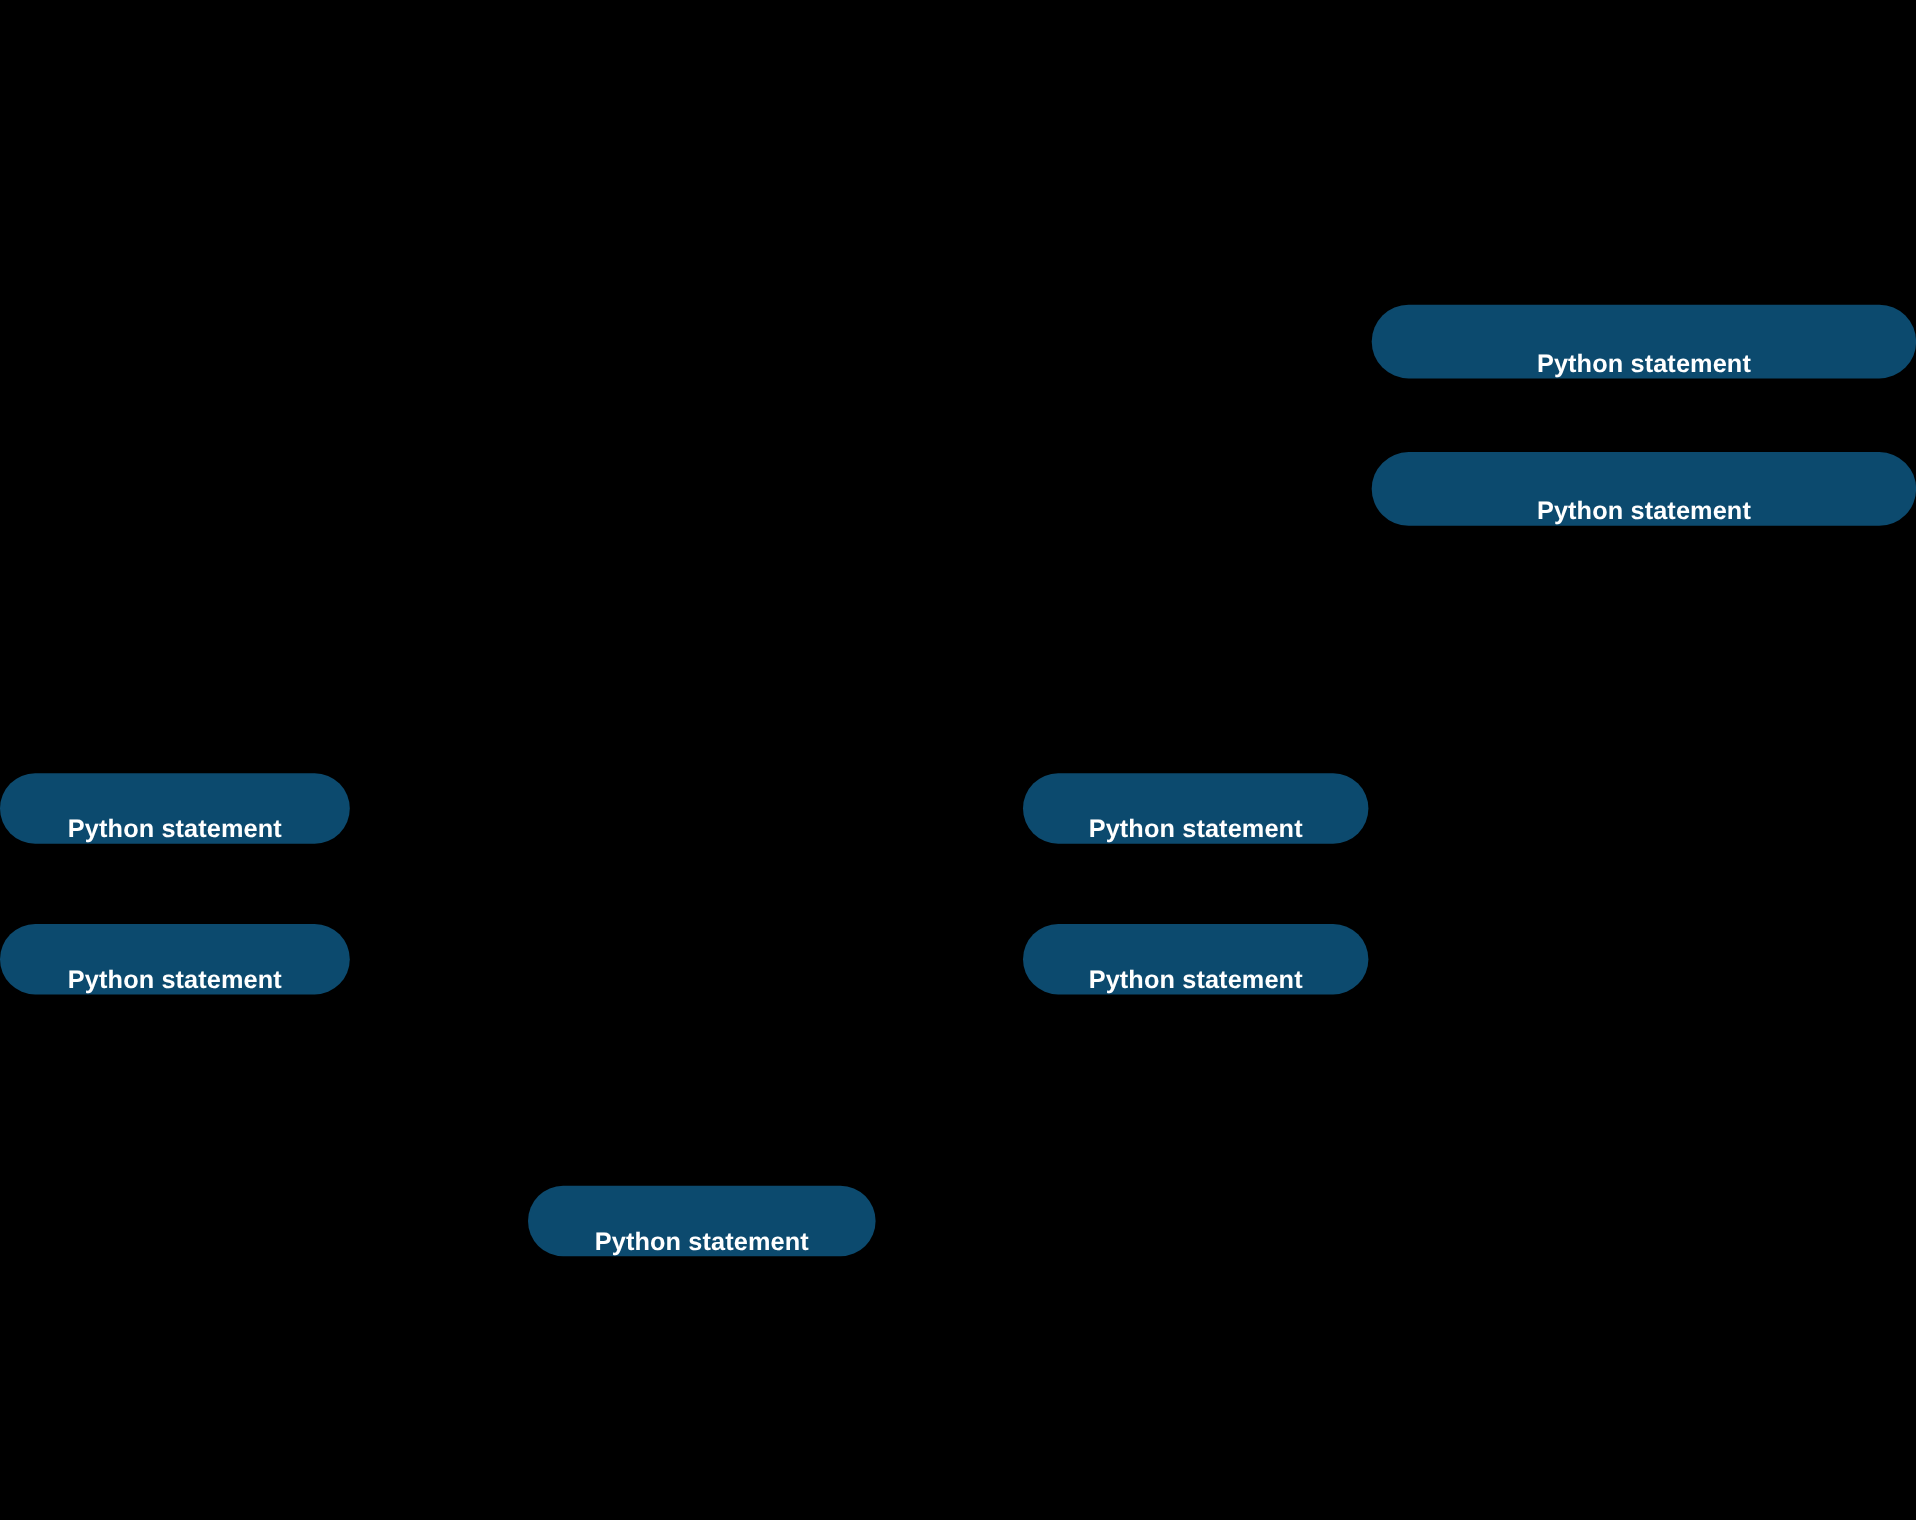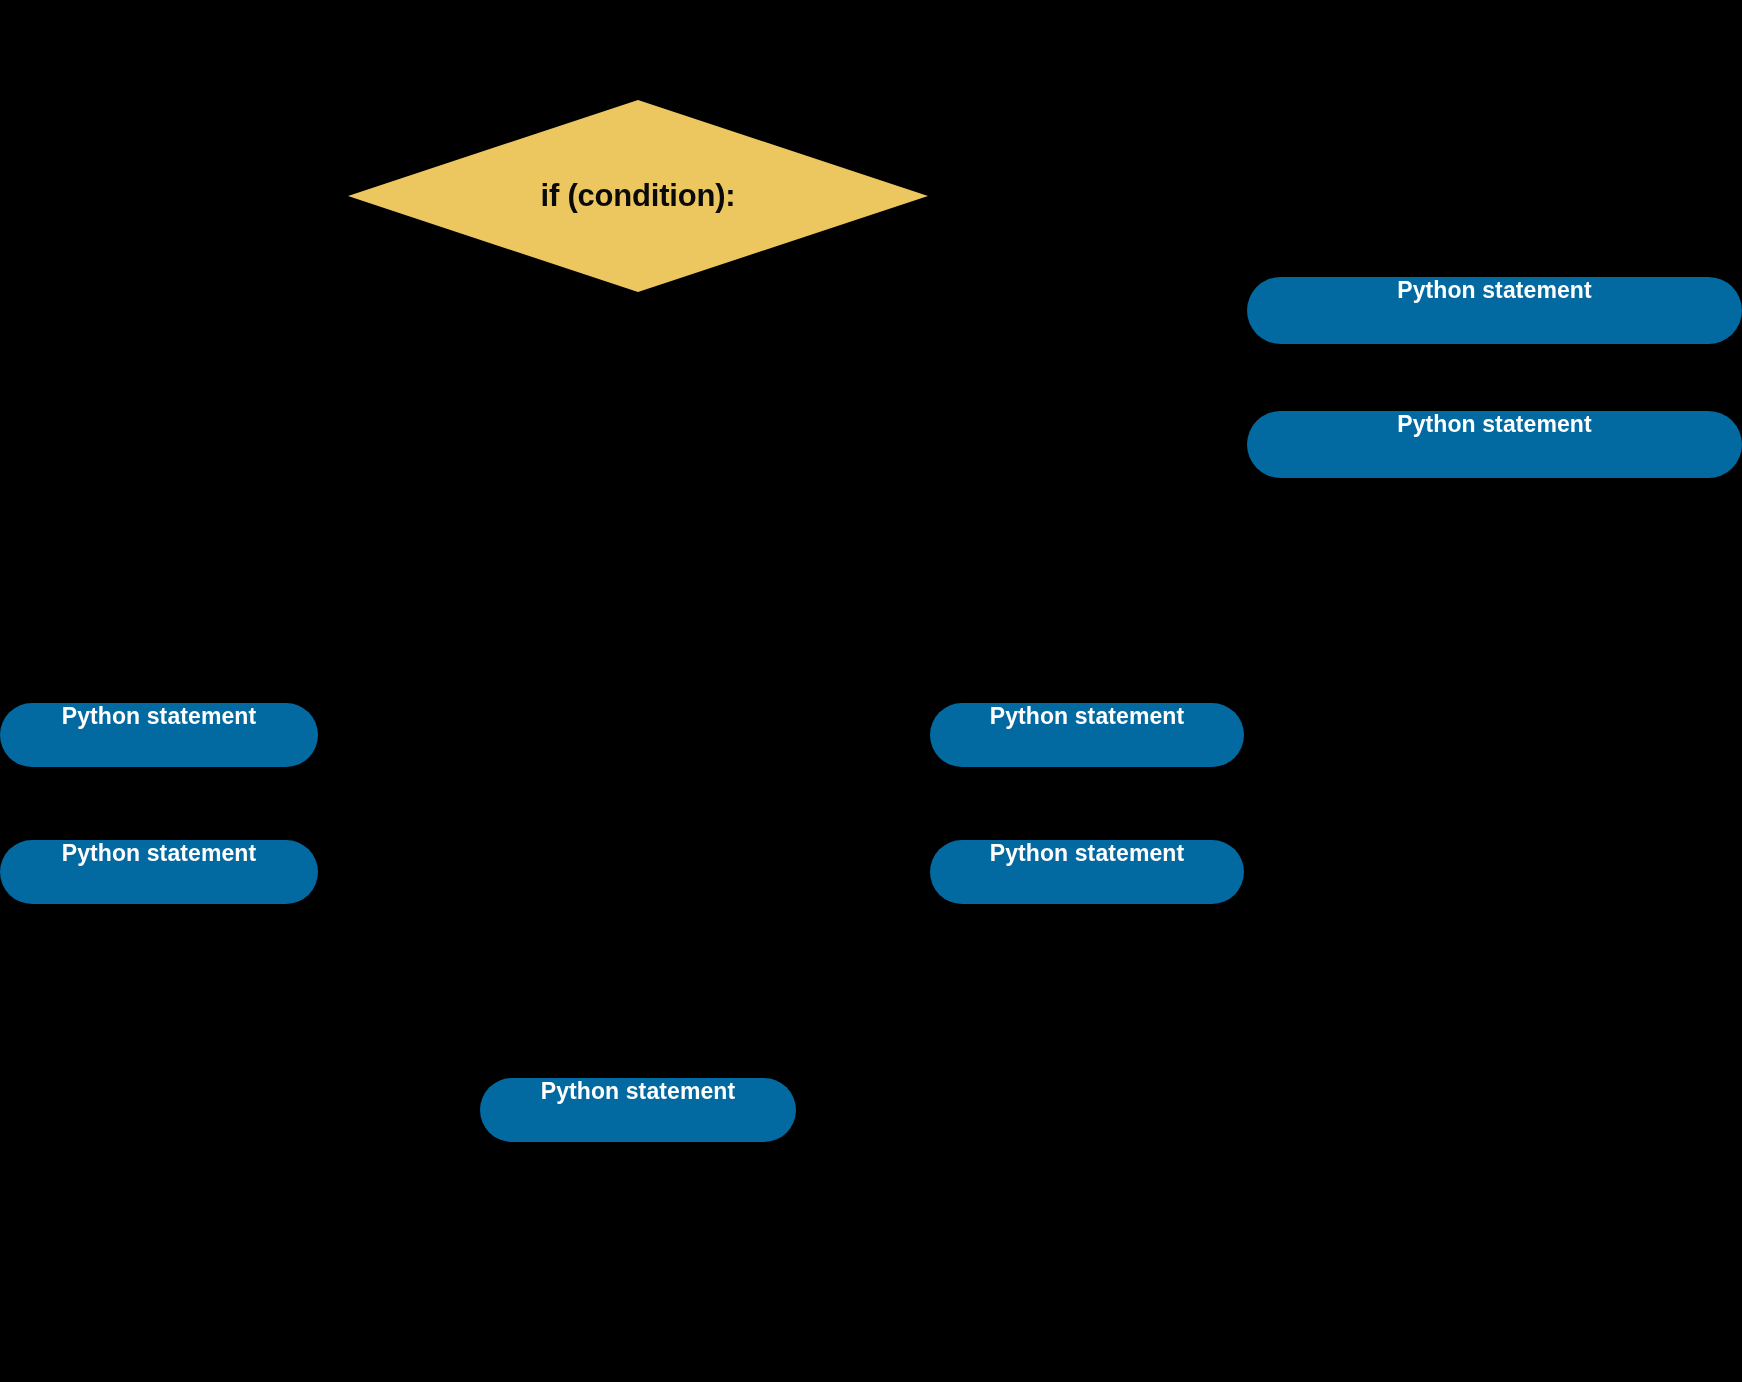--- a/index.html
+++ b/index.html
@@ -36,43 +36,39 @@
     color: #0a0a0a;
     font-weight: bold;
     font-size: 31px;
     letter-spacing: -0.2px;
     white-space: nowrap;
   }
 
   
   .pill {
     position: absolute;
-    background: #0369a1;
+    background: #0c4a6e;
     border-radius: 999px;
     display: flex;
-    align-items: flex-start;
+    align-items: flex-end;
     justify-content: center;
   }
   .pill .label {
     color: #ffffff;
     font-weight: bold;
     font-size: 23px;
     white-space: nowrap;
     letter-spacing: 0.1px;
   }
 </style>
 </head>
 <body>
 
 <div id="canvas">
 
-  <div class="diamond" style="left:348px; top:100px; width:580px; height:192px;">
-    <div class="shape"></div>
-    <div class="label">if (condition):</div>
-  </div>
 
   <div class="pill" style="left:1247px; top:277px; width:495px; height:67px;">
     <div class="label">Python statement</div>
   </div>
 
   <div class="pill" style="left:1247px; top:411px; width:495px; height:67px;">
     <div class="label">Python statement</div>
   </div>
 
 

